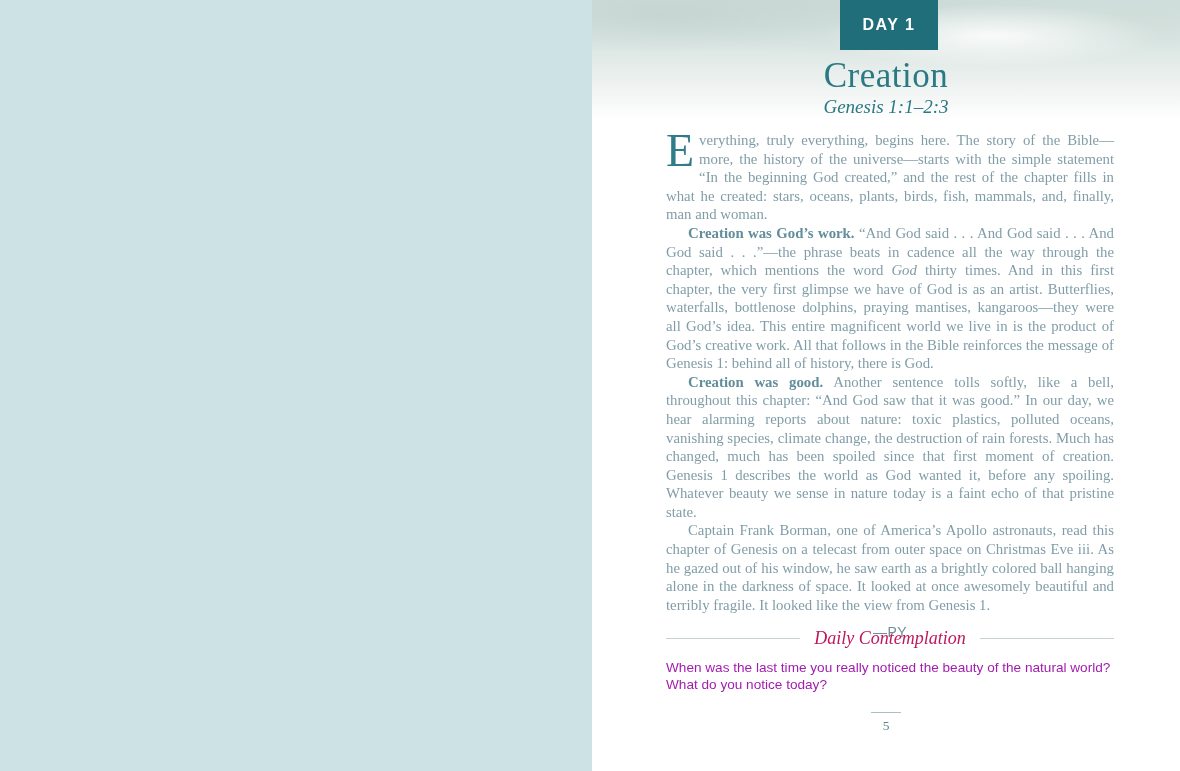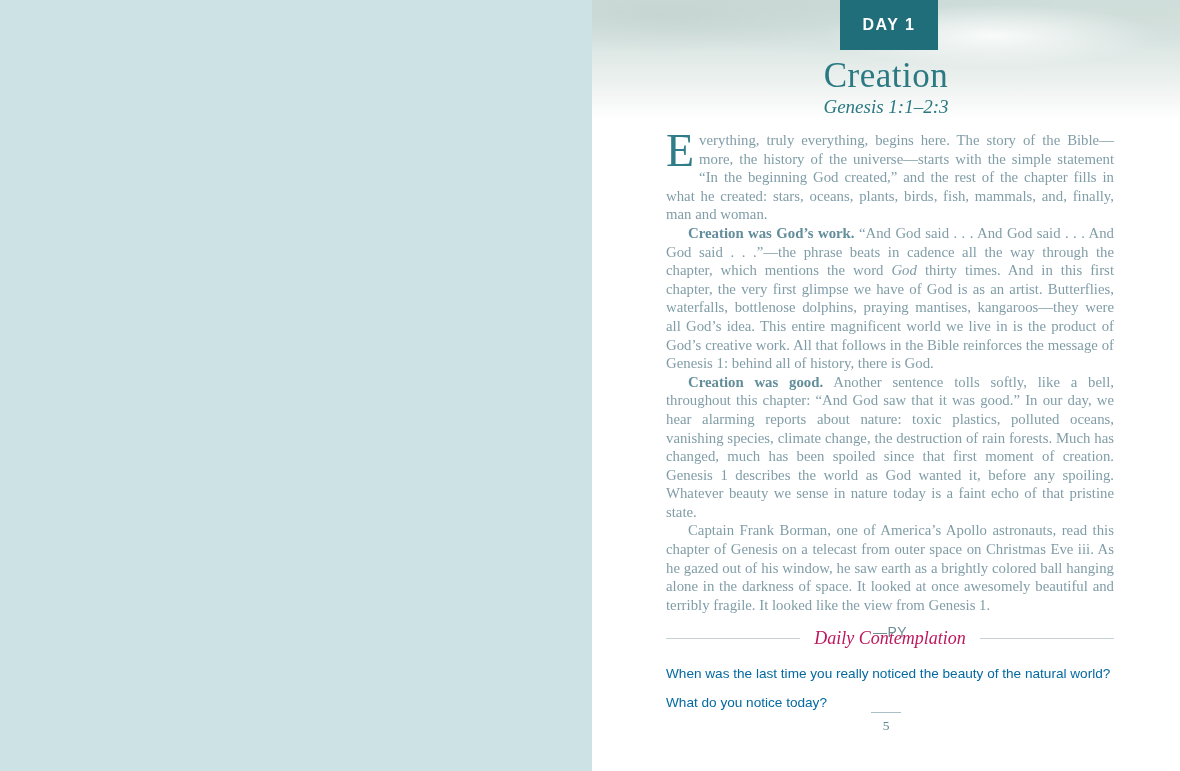--- a/index.html
+++ b/index.html
@@ -128,22 +128,22 @@
     font-style: italic;
     font-size: 18px;
     white-space: nowrap;
   }
   .contemplation-question {
     position: absolute;
     left: 74px; top: 659px;
     width: 448px;
     font-family: "Liberation Sans", sans-serif;
     font-size: 13.6px;
-    line-height: 29px;
-    color: #0369a1;
+    line-height: 17px;
+    color: #a21caf;
   }
   .page-footer {
     position: absolute;
     left: 0; top: 712px;
     width: 588px;
     text-align: center;
   }
   .page-number-rule {
     width: 30px;
     height: 0;

